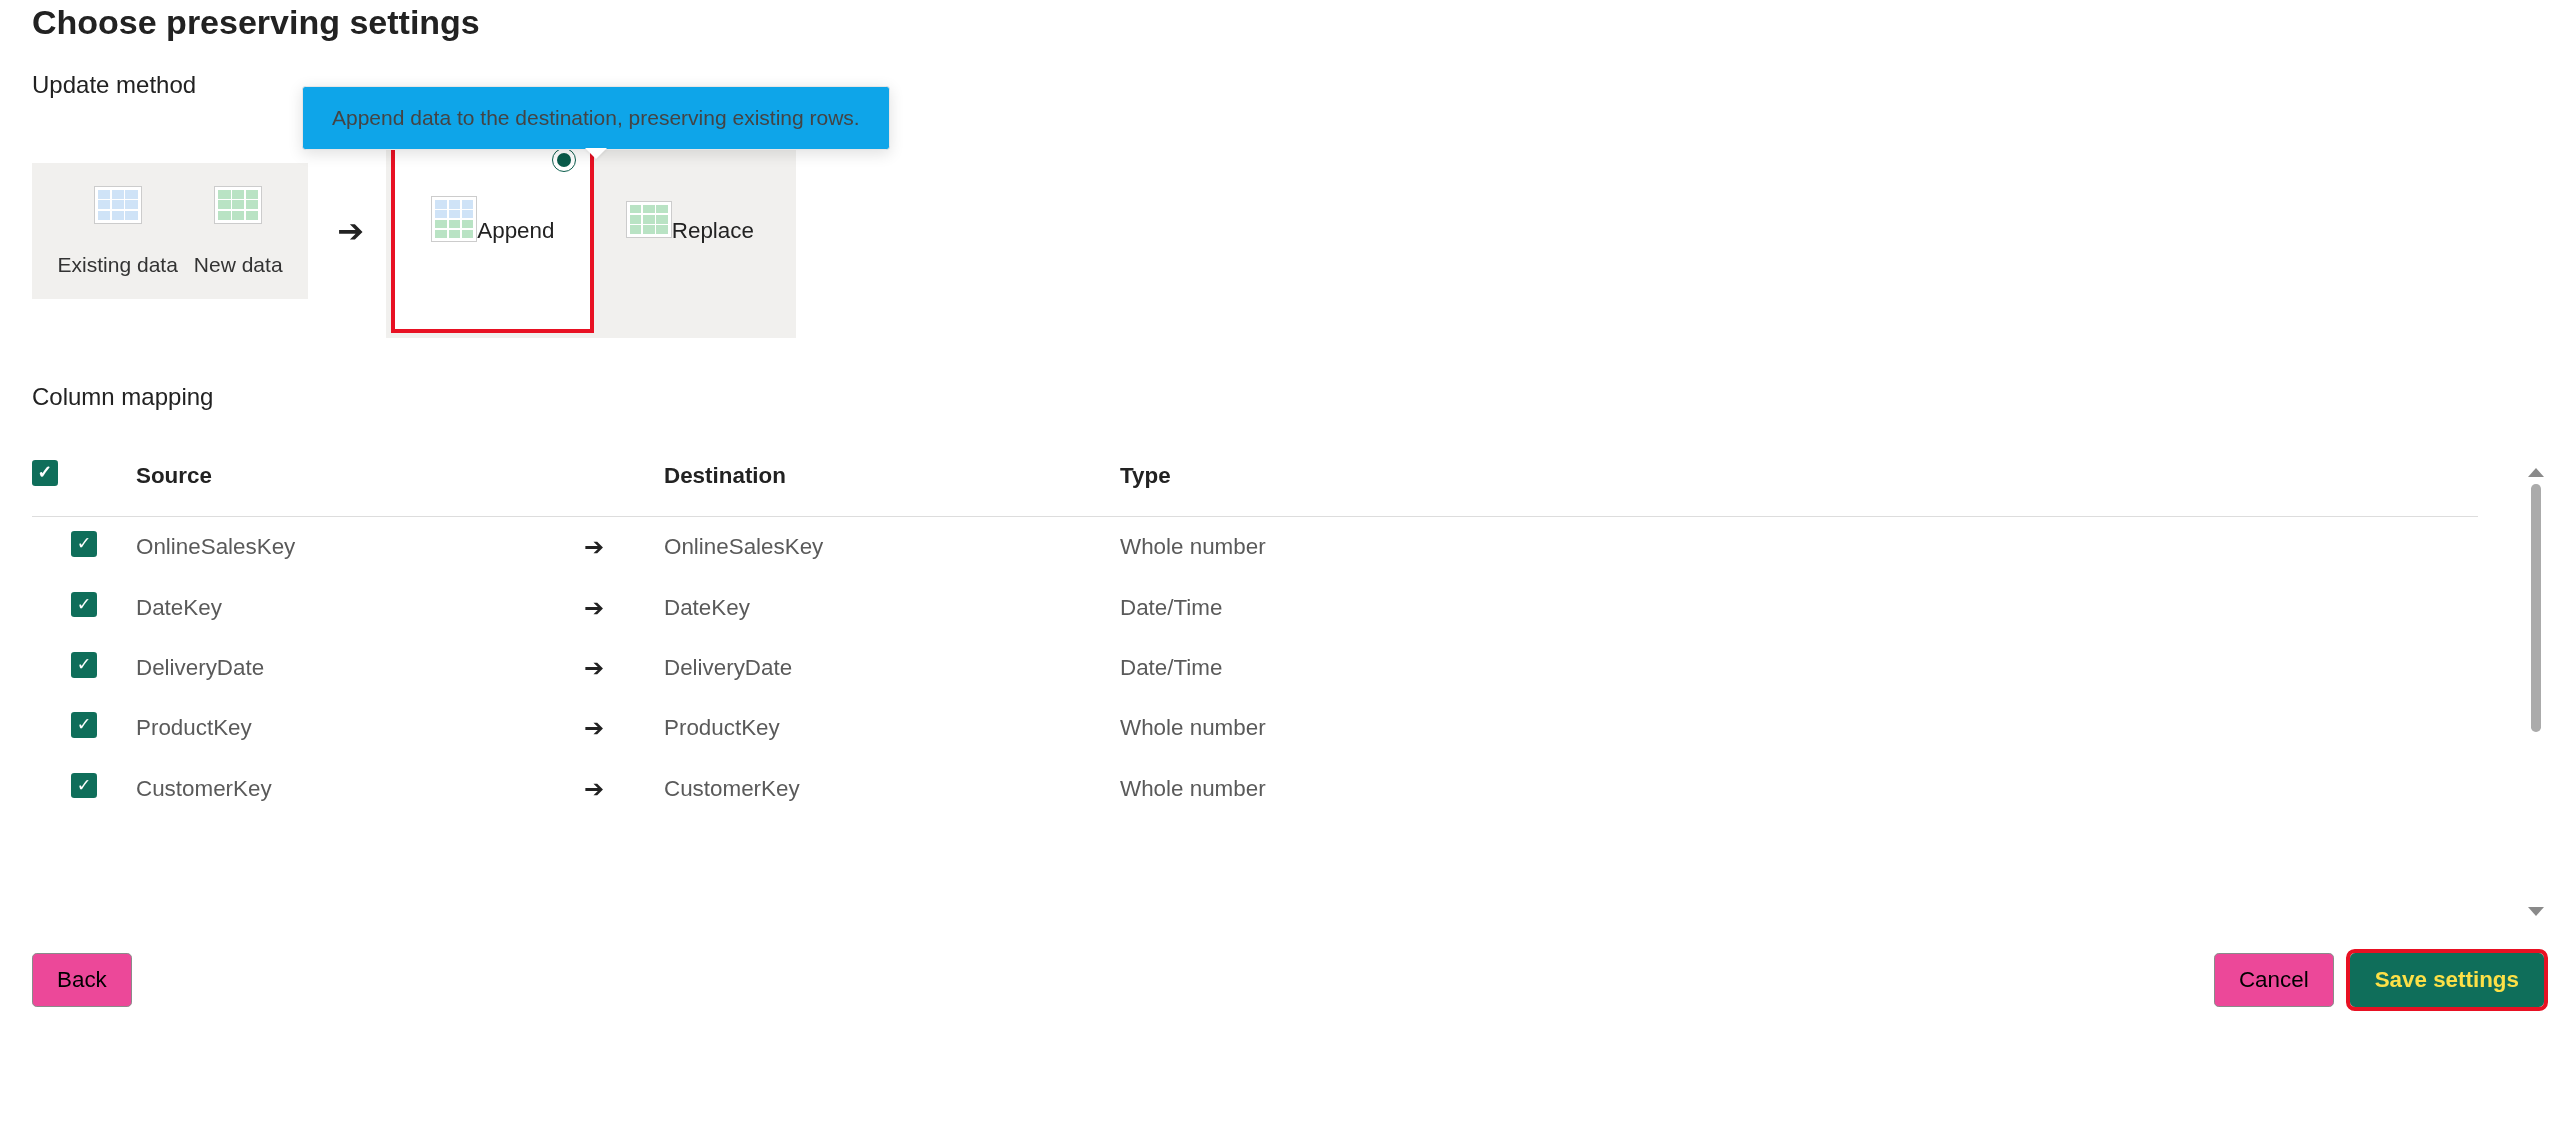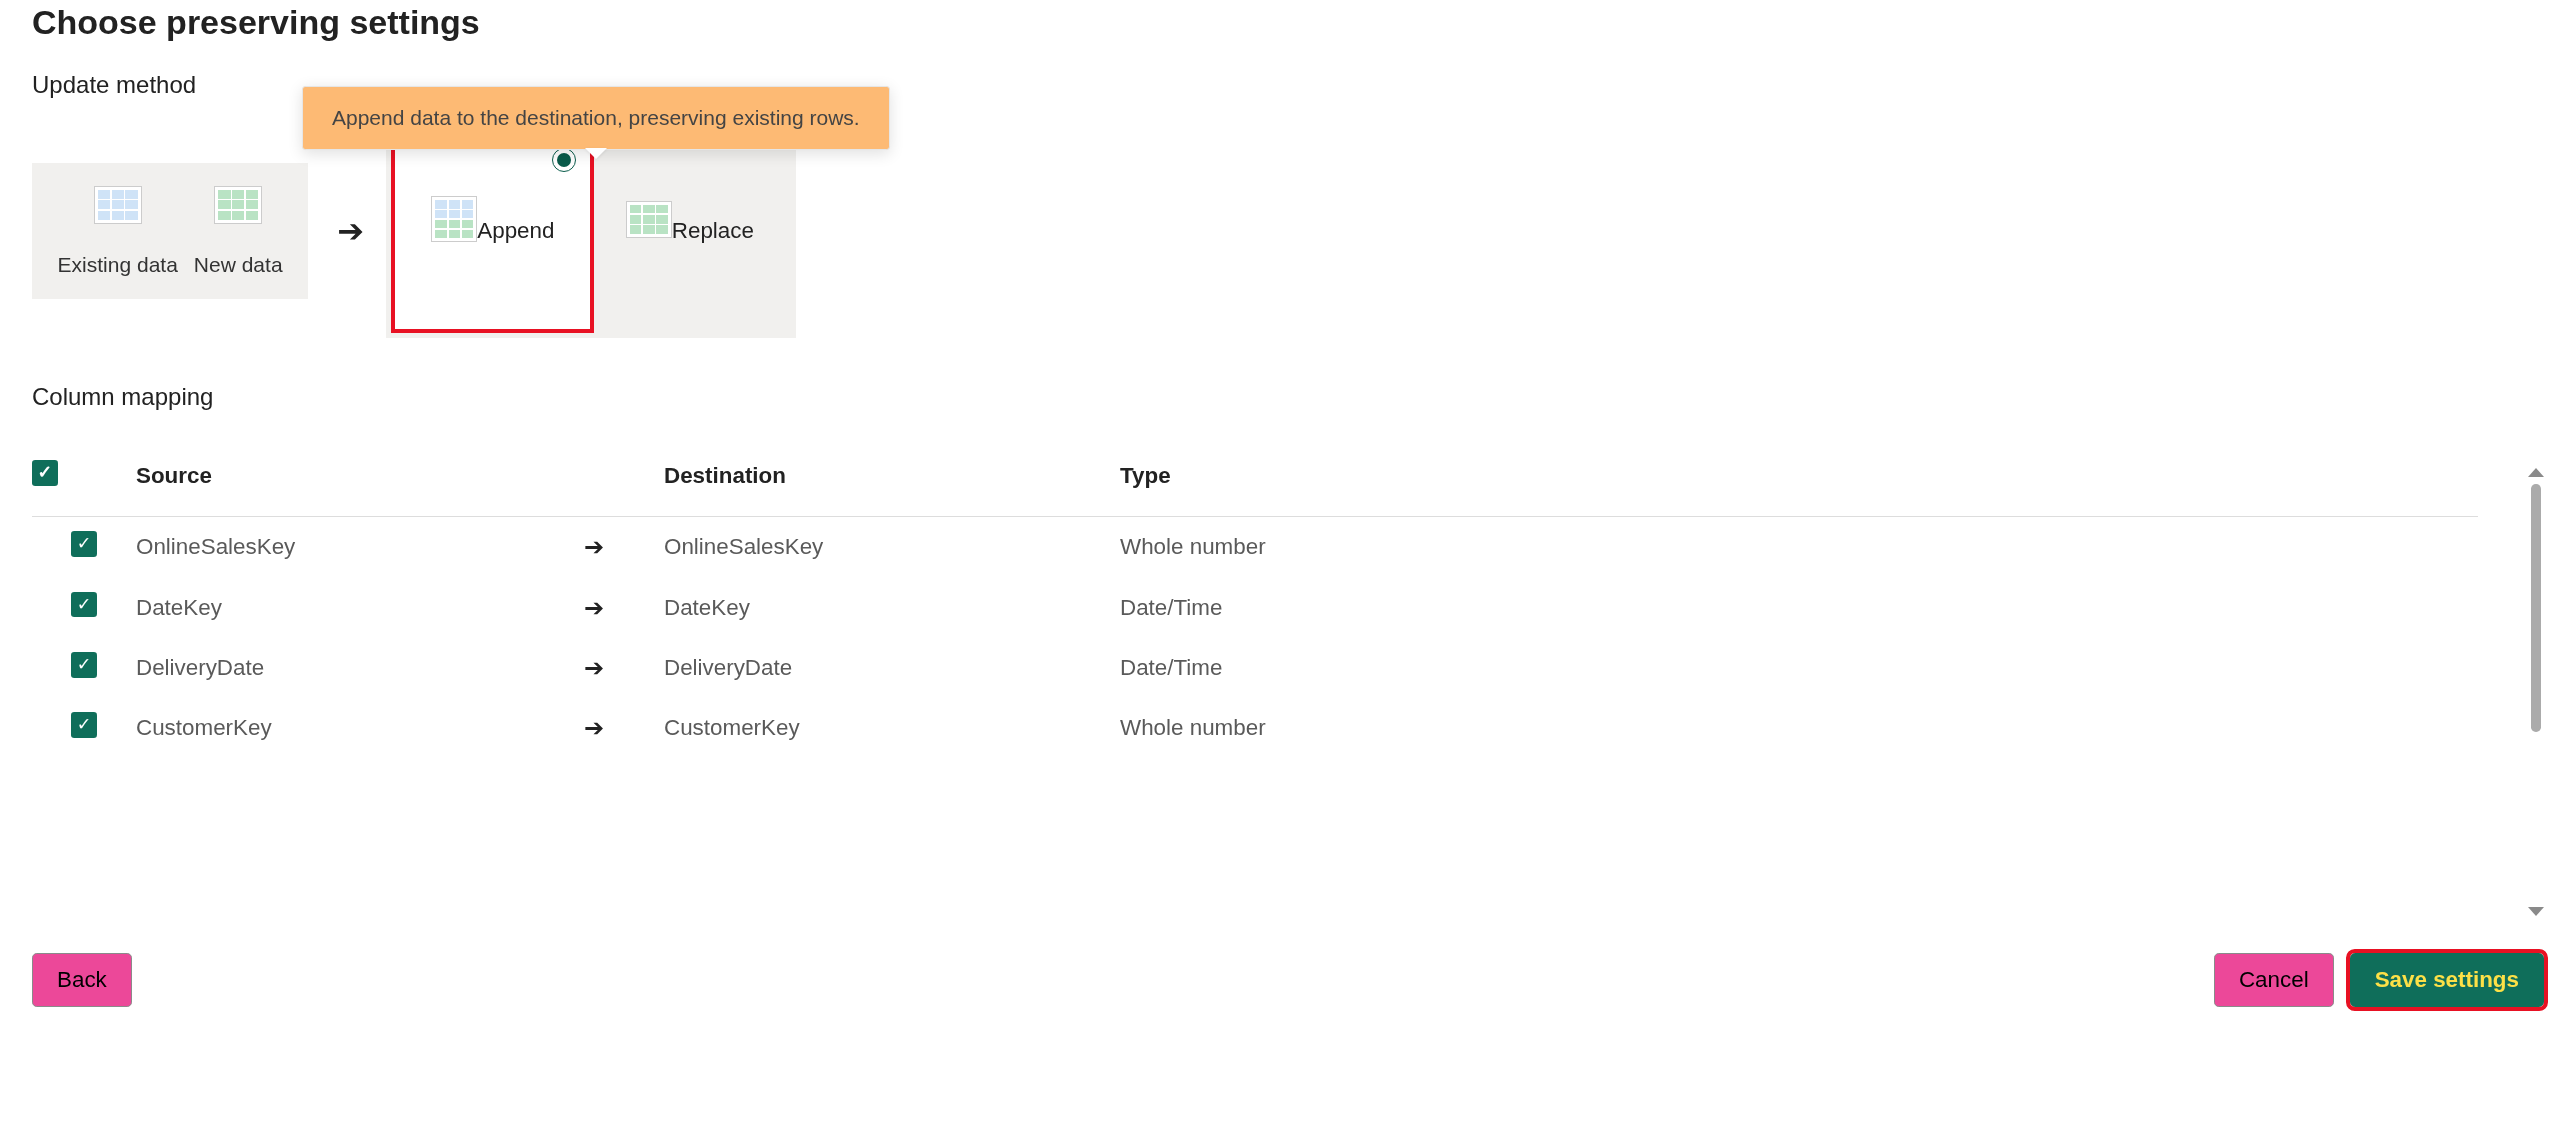--- a/index.html
+++ b/index.html
@@ -29,21 +29,21 @@
     font-size: 24px;
     font-weight: 400;
     margin: 0 0 25.6px 0;
   }
 
   
   .tooltip {
     position: absolute;
     left: 302px;
     top: 86px;
-    background: #fdba74;
+    background: #0ea5e9;
     border: 0.8px solid #e6e6e6;
     border-radius: 3.2px;
     box-shadow: 0 3.2px 14.4px rgba(0,0,0,.12);
     padding: 19px 29px;
     font-size: 21px;
     color: #444;
     z-index: 10;
   }
   .tooltip::after {
     content: "";
@@ -378,20 +378,27 @@
         </tr>
         <tr>
           <td class="col-check"><span class="check"></span></td>
           <td class="col-source">DeliveryDate</td>
           <td class="col-arrow"><span class="row-arrow">➔</span></td>
           <td class="col-dest">DeliveryDate</td>
           <td class="col-type">Date/Time</td>
         </tr>
         <tr>
           <td class="col-check"><span class="check"></span></td>
+          <td class="col-source">ProductKey</td>
+          <td class="col-arrow"><span class="row-arrow">➔</span></td>
+          <td class="col-dest">ProductKey</td>
+          <td class="col-type">Whole number</td>
+        </tr>
+        <tr>
+          <td class="col-check"><span class="check"></span></td>
           <td class="col-source">CustomerKey</td>
           <td class="col-arrow"><span class="row-arrow">➔</span></td>
           <td class="col-dest">CustomerKey</td>
           <td class="col-type">Whole number</td>
         </tr>
       </tbody>
   </table>
 
   <div class="scroll-track">
     <div class="scroll-arrow up"></div>

